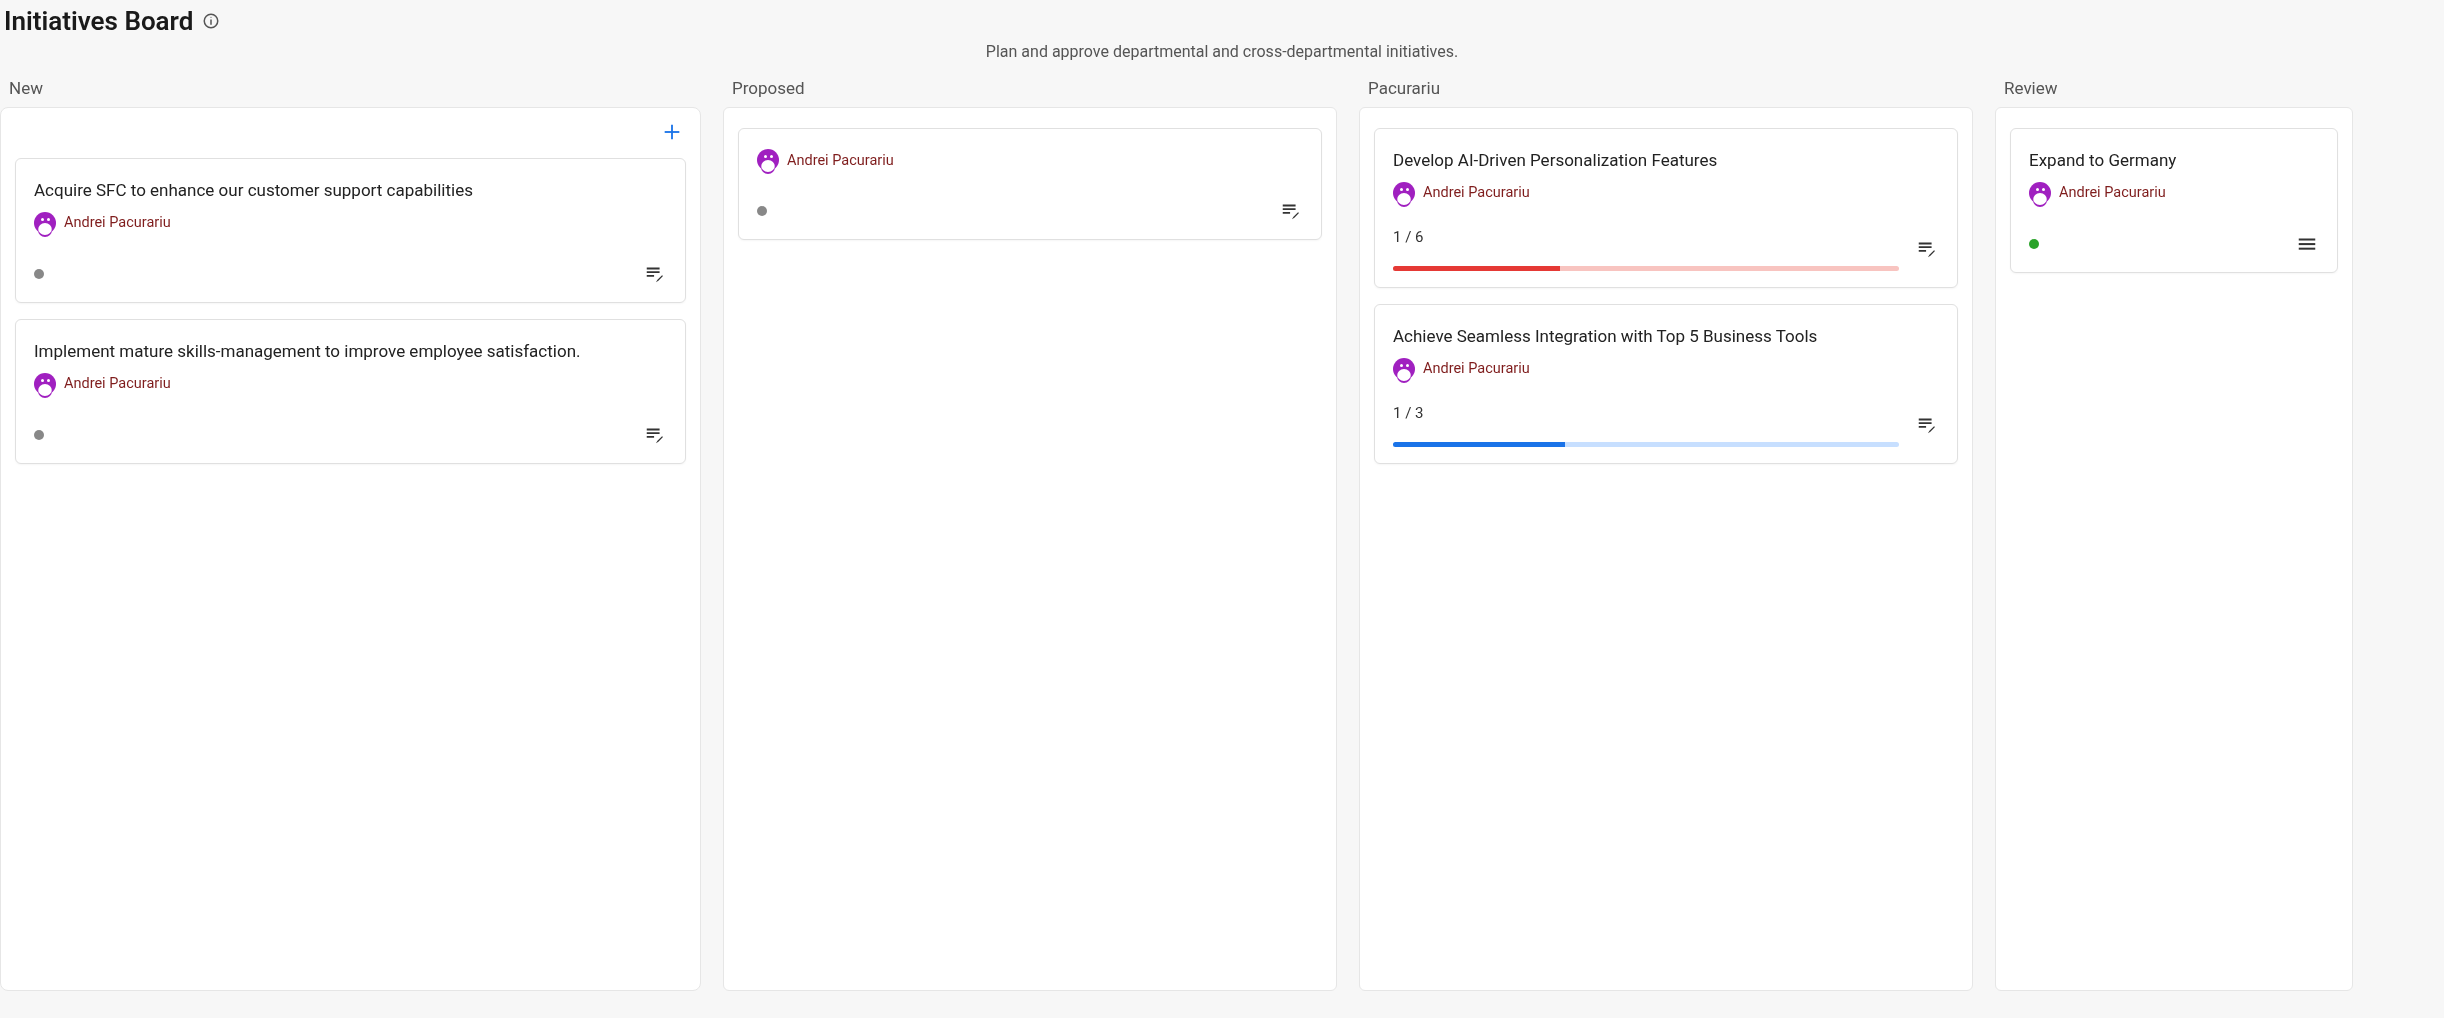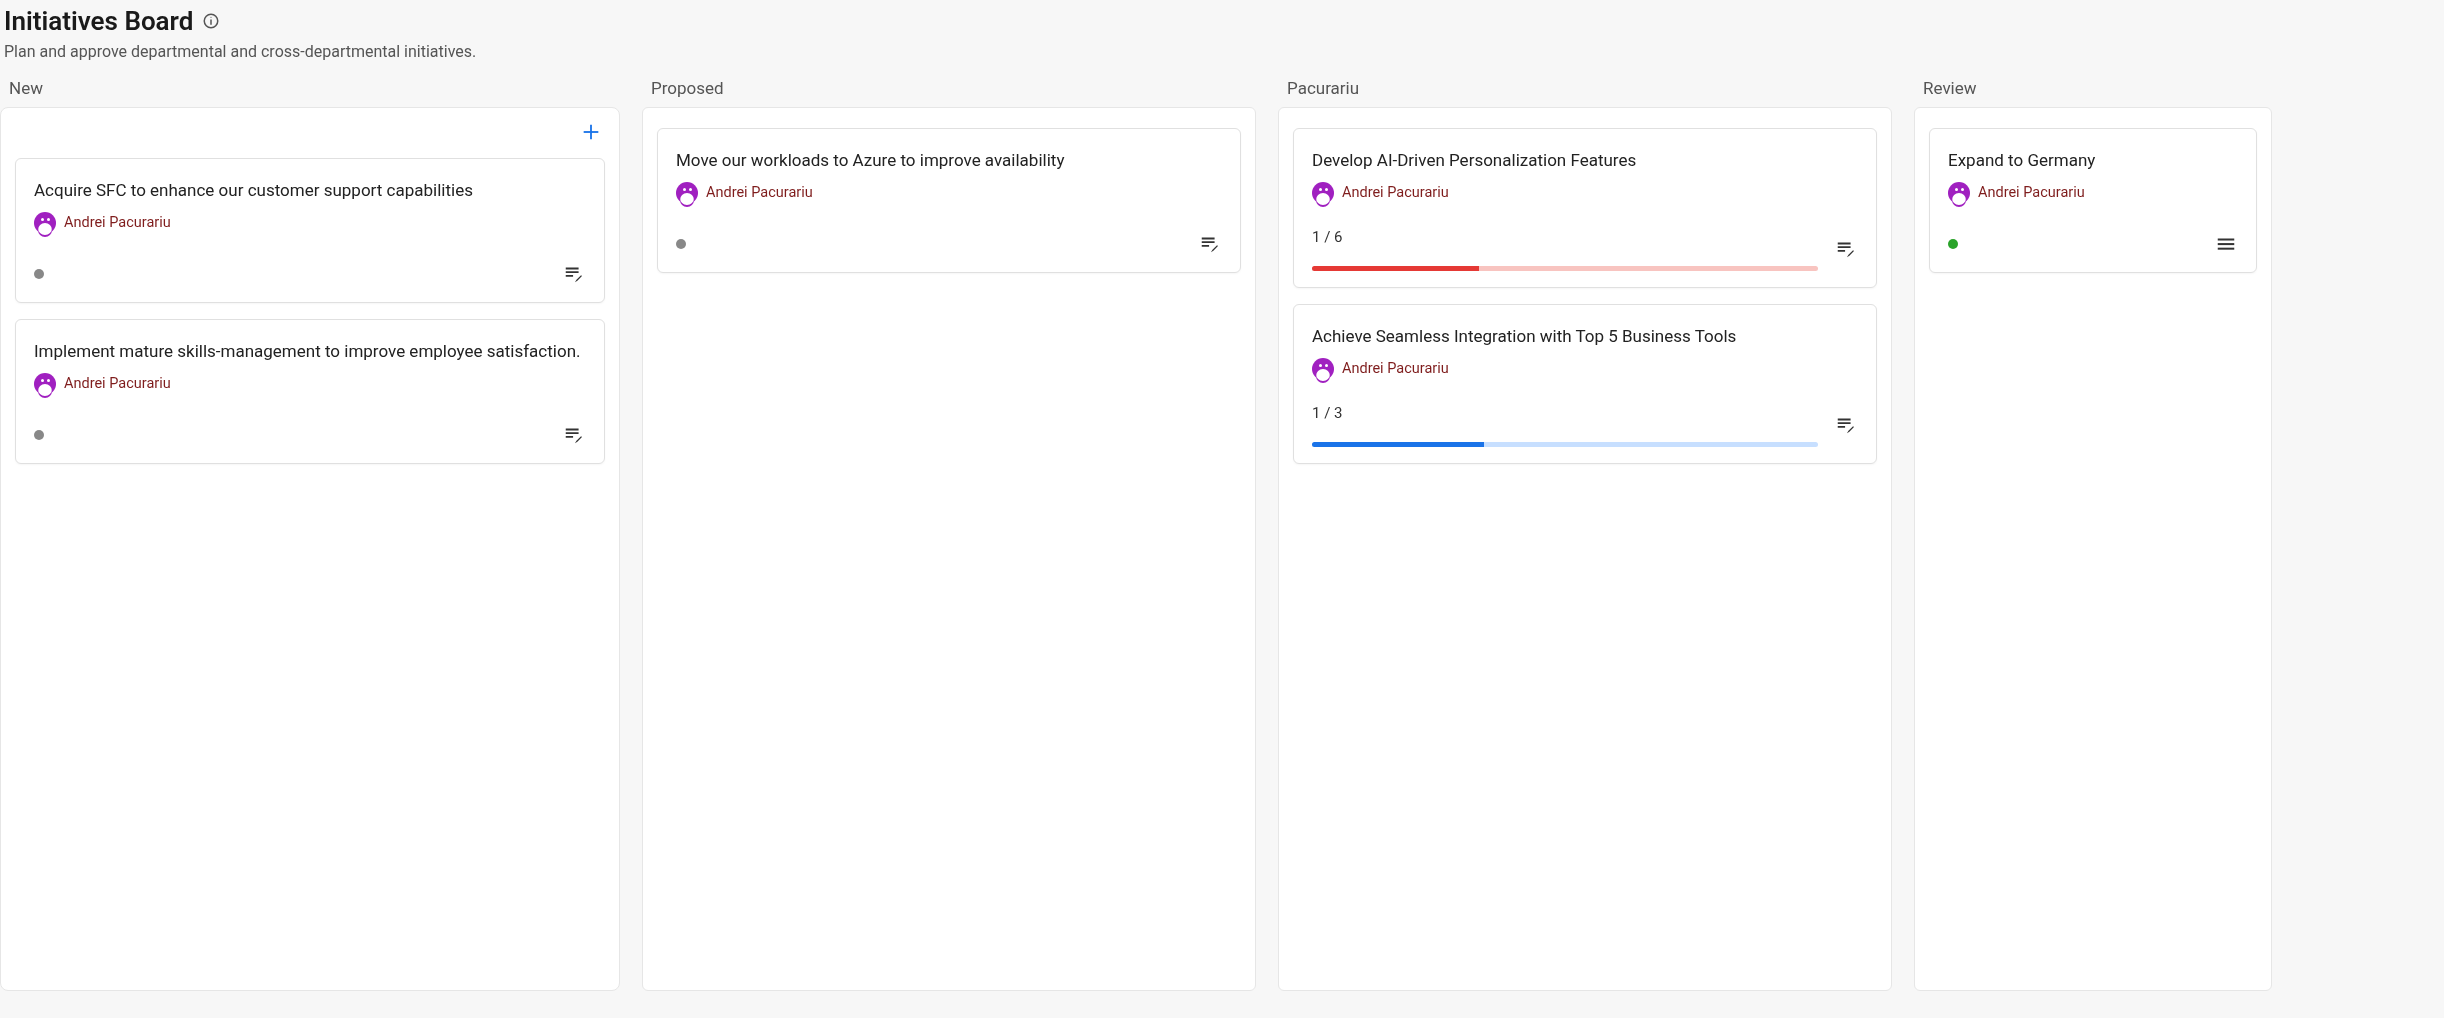--- a/index.html
+++ b/index.html
@@ -10,20 +10,21 @@
     padding: 0;
   }
   .page {
     width: 2444px;
     height: 1018px;
     background: #f7f7f7;
     position: relative;
   }
   .header {
     padding: 6px 4px 16px 4px;
+    text-align: center;
   }
   .header-title-row {
     display: flex;
     align-items: center;
     gap: 8px;
   }
   .header-title {
     font-size: 26px;
     font-weight: 600;
     color: #1a1a1a;
@@ -46,21 +47,21 @@
   }
   .column {
     background: #fff;
     border: 1px solid #e6e6e6;
     border-radius: 6px;
     flex: 0 0 auto;
     display: flex;
     flex-direction: column;
     position: relative;
   }
-  .col-wide { width: 620px; border-radius: 8px; }
+  .col-wide { width: 701px; border-radius: 8px; }
   .col-med  { width: 614px; }
   .col-narrow{ width: 358px; }
   .col-header {
     position: absolute;
     top: -30px;
     left: 8px;
     font-size: 17px;
     color: #555;
     font-weight: 400;
   }
@@ -245,21 +246,20 @@
             </span>
           </div>
         </div>
       </div>
     </div>
 
     <div class="column col-med">
       <div class="col-header">Proposed</div>
       <div class="card-list">
         <div class="card">
-          <div class="card-title">Move our workloads to Azure to improve availability</div>
           <div class="owner-row">
             <span class="avatar">
                 <span class="avatar-dots">
                   <span></span>
                   <span></span>
                 </span>
               </span>
             <span class="owner-name">Andrei Pacurariu</span>
           </div>
           <div class="card-footer">

